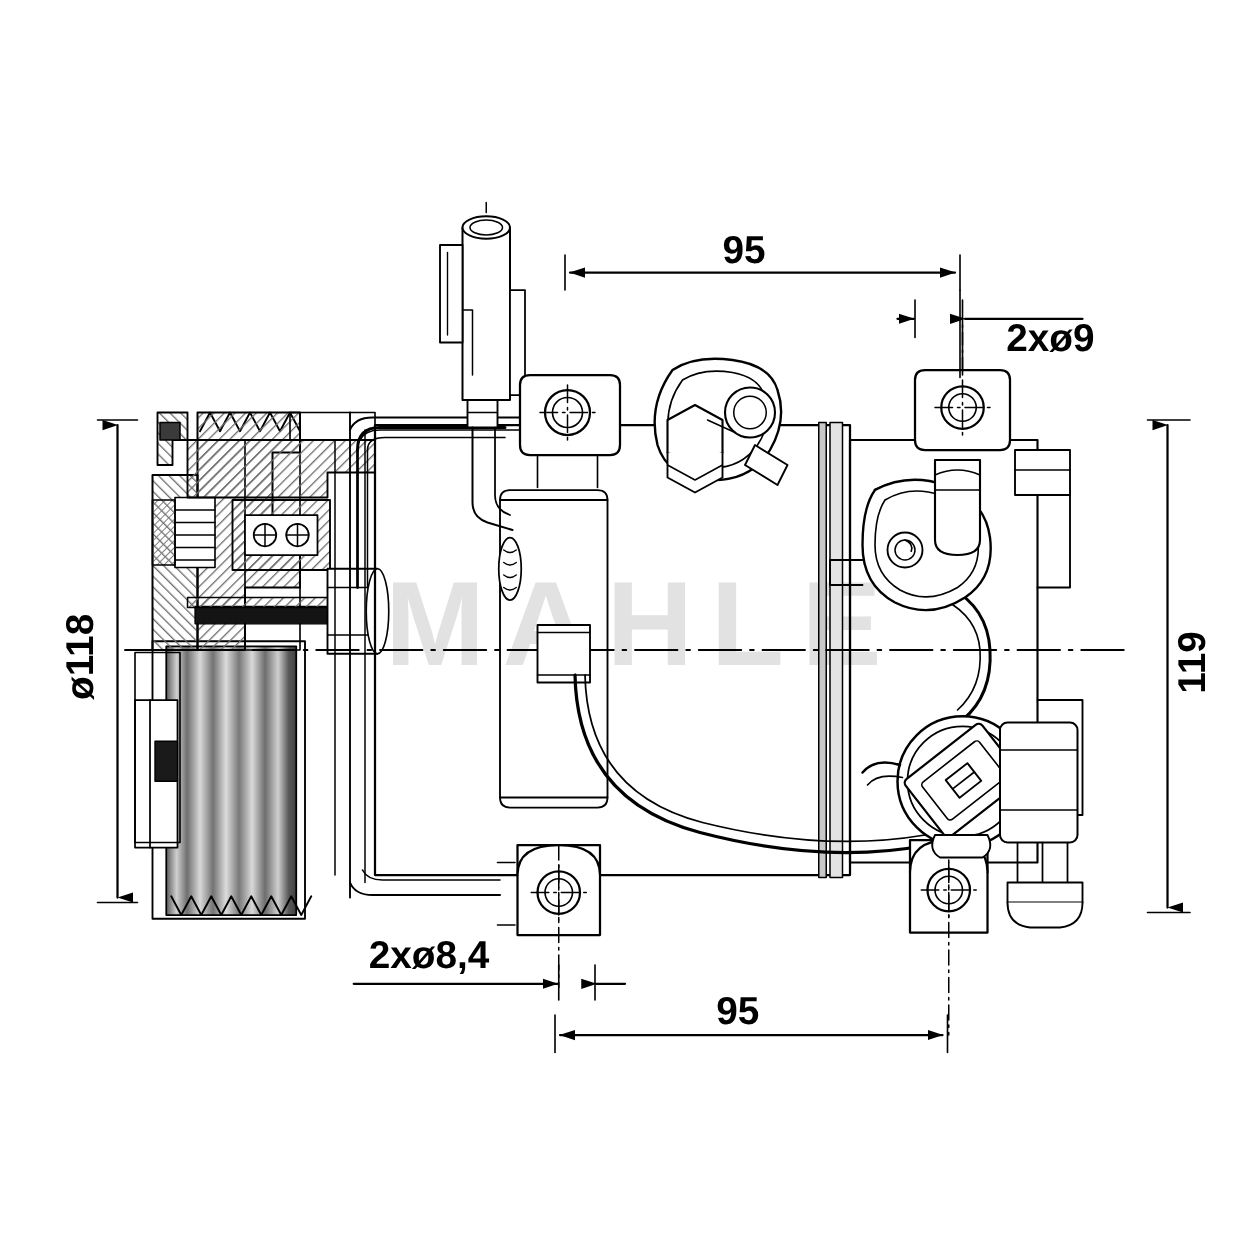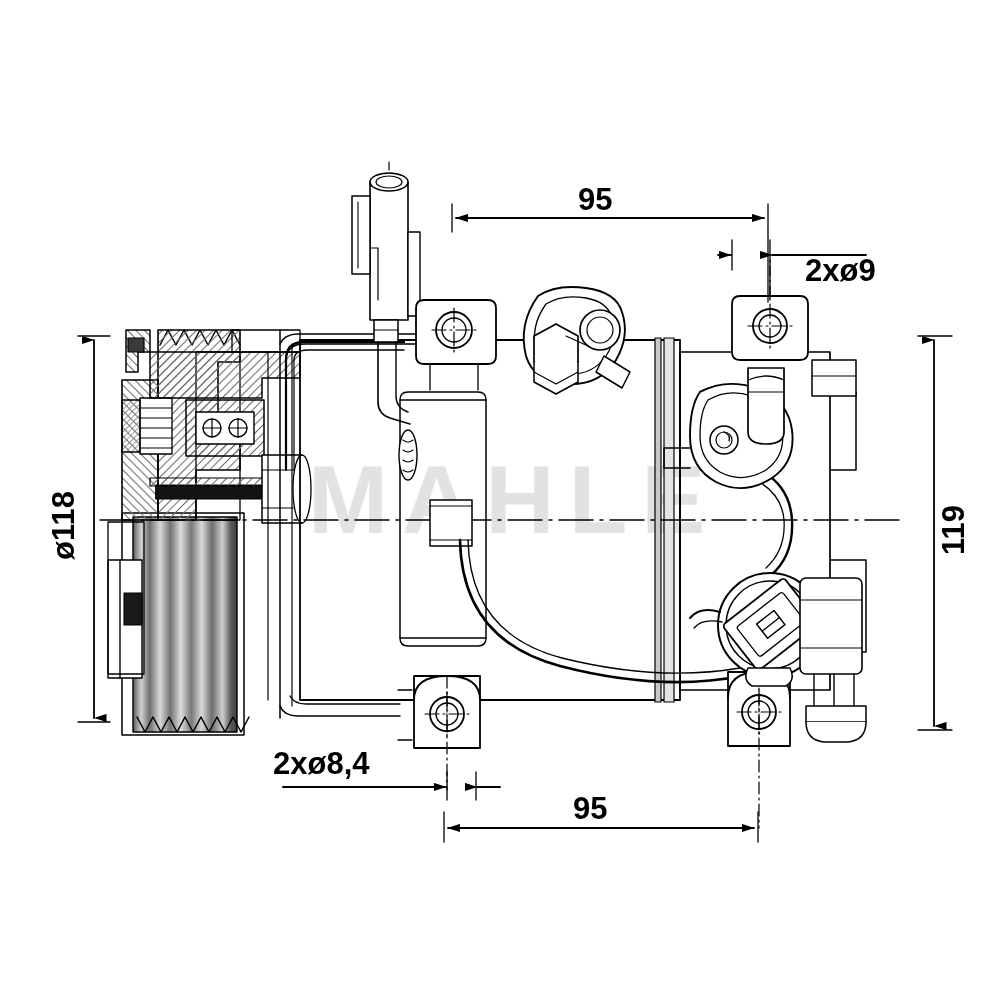--- a/index.html
+++ b/index.html
@@ -344,17 +344,17 @@
   </svg>
 
   <div class="dim-label" style="left:578px; top:184px;">95</div>
 
   <div class="dim-label" style="left:805px; top:222px;margin-top:33px;">2xø9</div>
 
   <div class="dim-label rot90" style="left:48px; top:560px;">ø118</div>
 
   <div class="dim-label rot90" style="left:938px; top:555px;">119</div>
 
-  <div class="dim-label" style="left:273px; top:748px;">2xø8,4</div>
+  <div class="dim-label" style="left:295px; top:748px;">2xø8,4</div>
 
   <div class="dim-label" style="left:573px; top:793px;">95</div>
 
 </div>
 
 </body></html>

